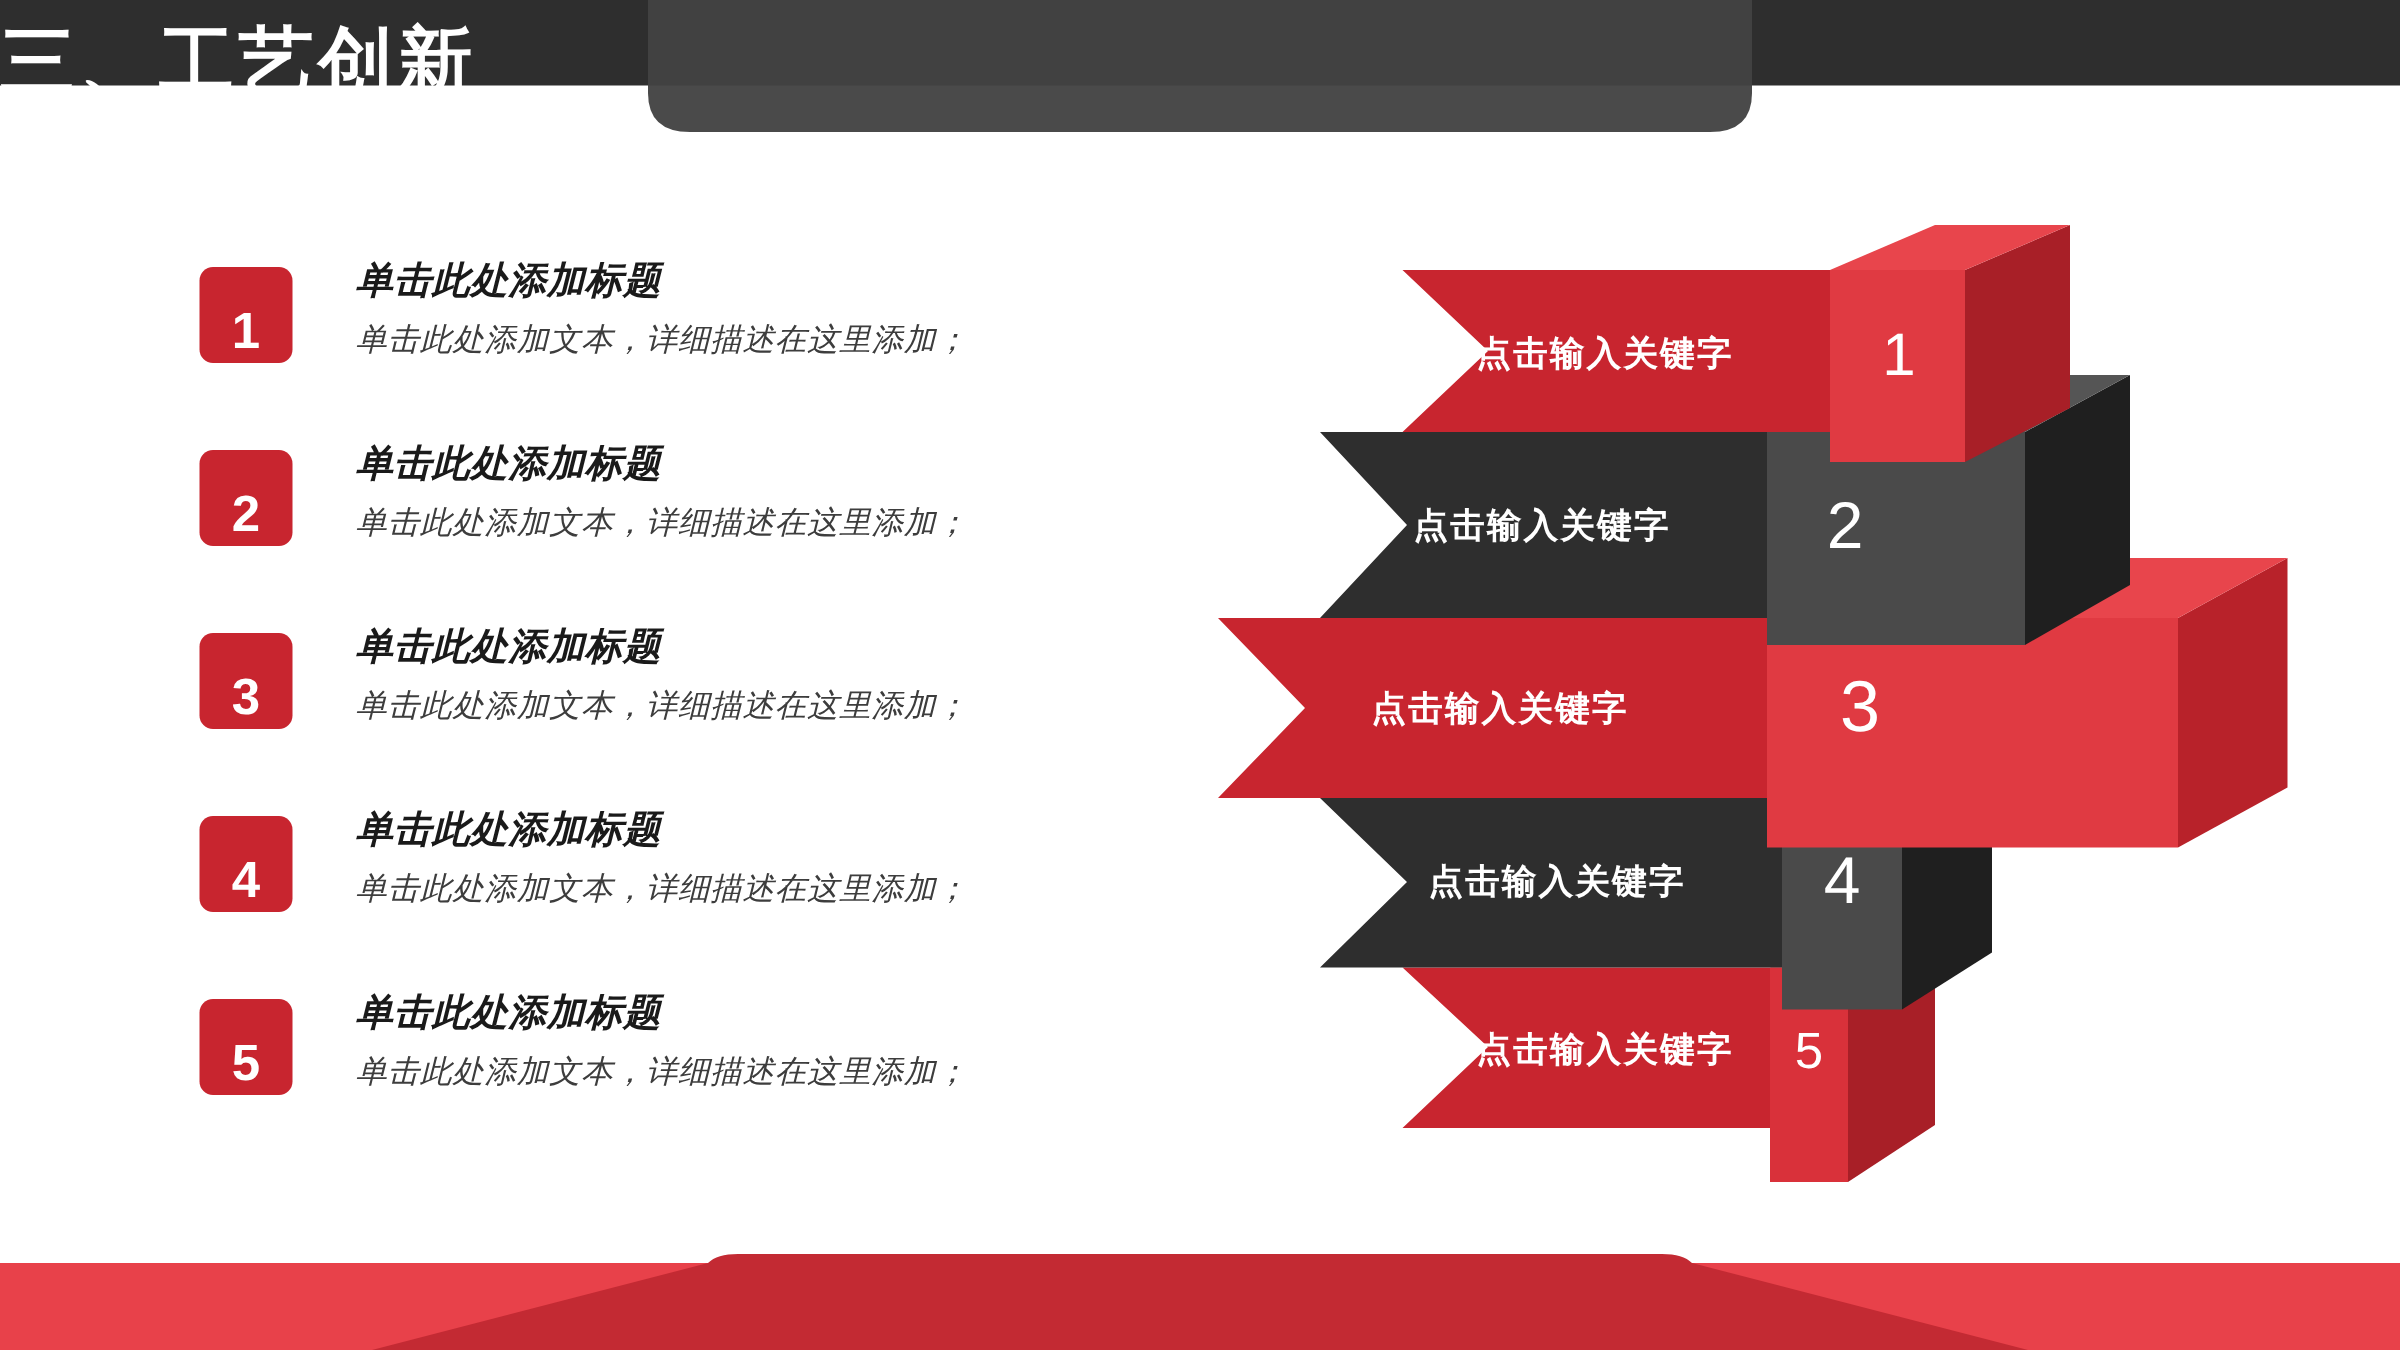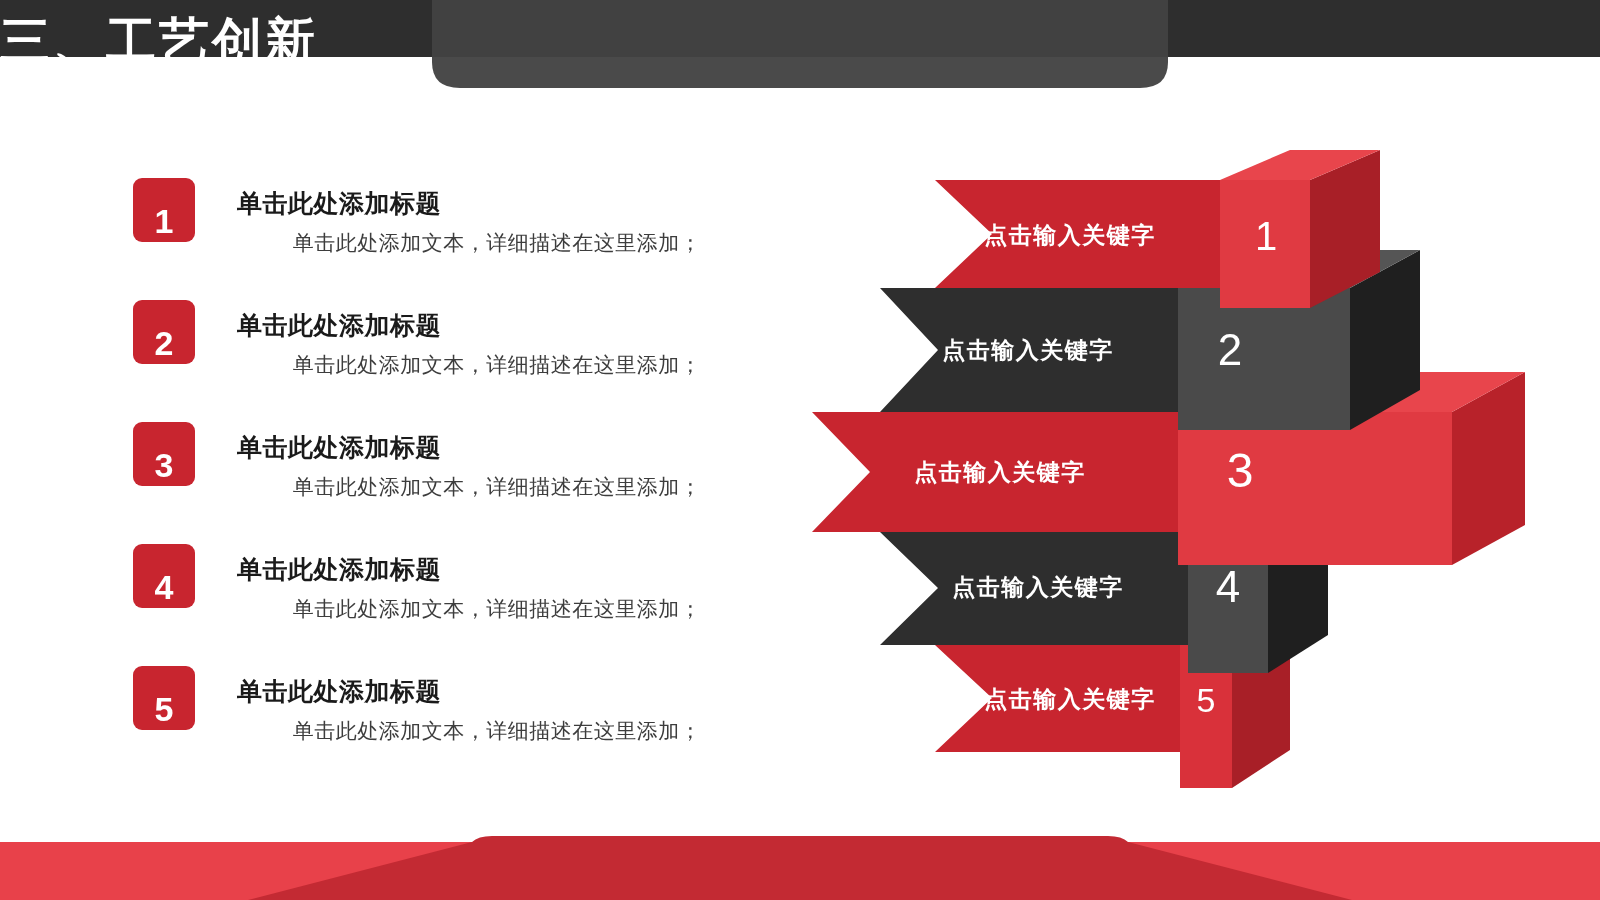--- a/index.html
+++ b/index.html
@@ -72,38 +72,38 @@
     display: flex;
     align-items: flex-end;
     justify-content: center;
     padding-bottom: 4px;
     box-sizing: border-box;
     line-height: 1;
   }
   .item-text {
     position: absolute;
     left: 104px;
-    top: 16px;
+    top: 0;
     width: 520px;
+    font-style: italic;
   }
   .item-title {
     font-size: 25px;
     font-weight: bold;
     color: #1a1a1a;
     line-height: 34px;
     letter-spacing: 0.5px;
   }
   .item-desc {
     font-size: 21px;
     font-weight: normal;
     color: #3d3d3d;
     line-height: 32px;
     letter-spacing: 0.5px;
     margin-top: 7px;
-    text-align: center;
   }
 
   
   #diagram {
     position: absolute;
     left: 780px;
     top: 140px;
     width: 780px;
     height: 660px;
   }

